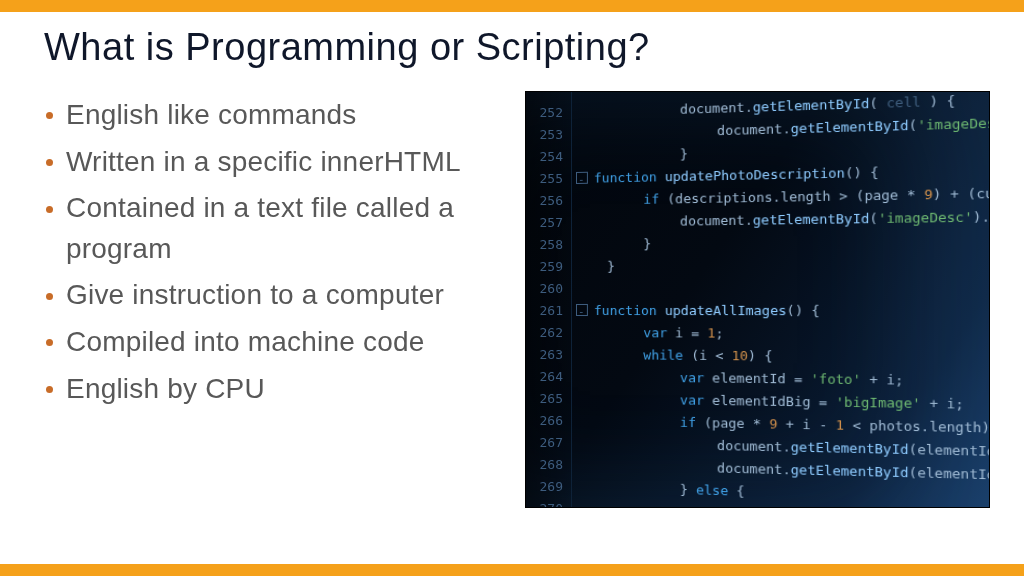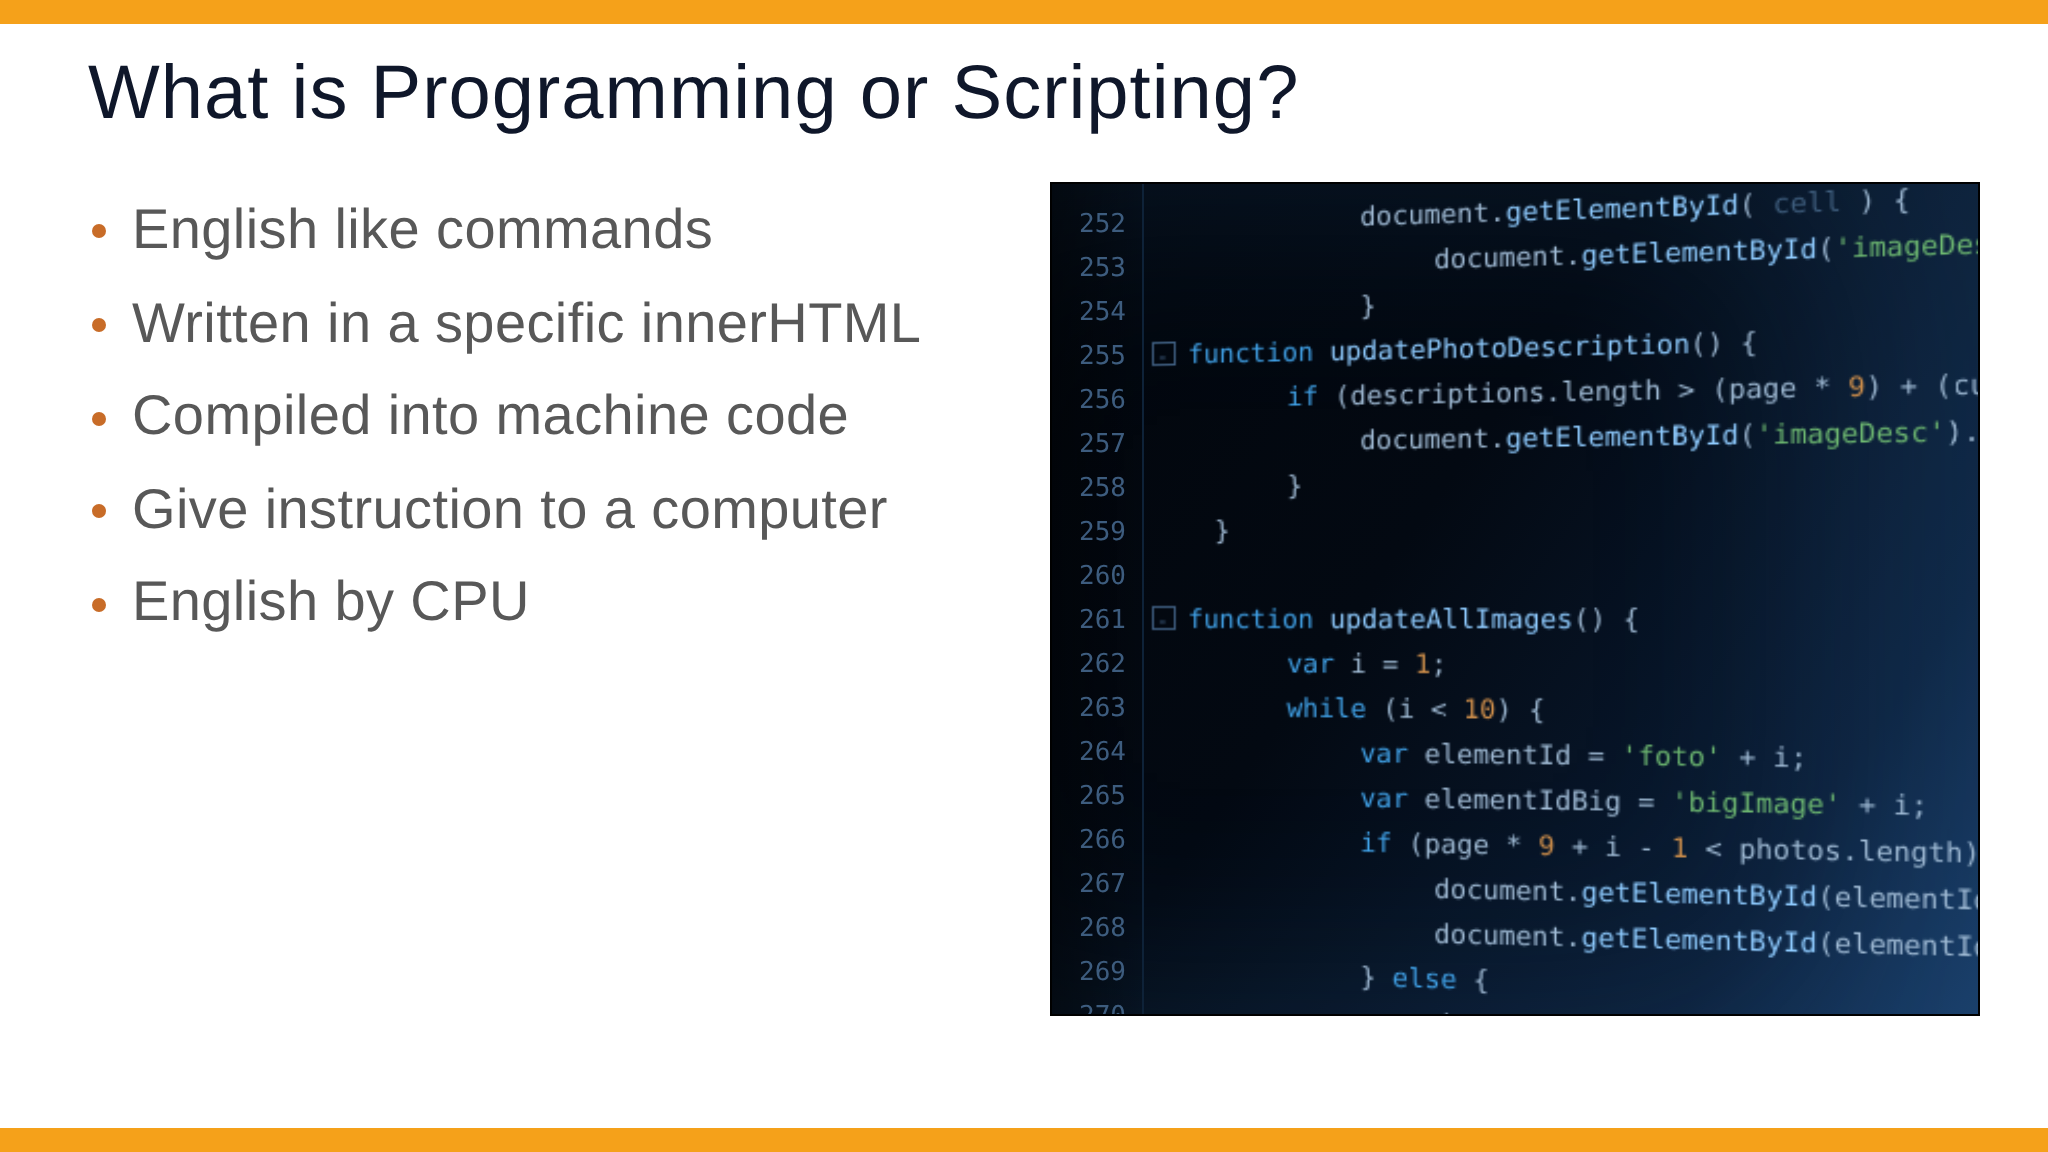--- a/index.html
+++ b/index.html
@@ -26,22 +26,23 @@
 <body>
 <div class="bar top"></div>
 <div class="bar bot"></div>
 
 <div class="slide">
   <h1>What is Programming or Scripting?</h1>
   <div class="body">
     <ul>
       <li>English like commands</li>
       <li>Written in a specific innerHTML</li>
+      <li>Contained in a text file called a program</li>
+      <li>Give instruction to a computer</li>
       <li>Compiled into machine code</li>
-      <li>Give instruction to a computer</li>
       <li>English by CPU</li>
     </ul>
     <div class="codeimg">
       <div class="gutter">252
 253
 254
 255
 256
 257
 258

